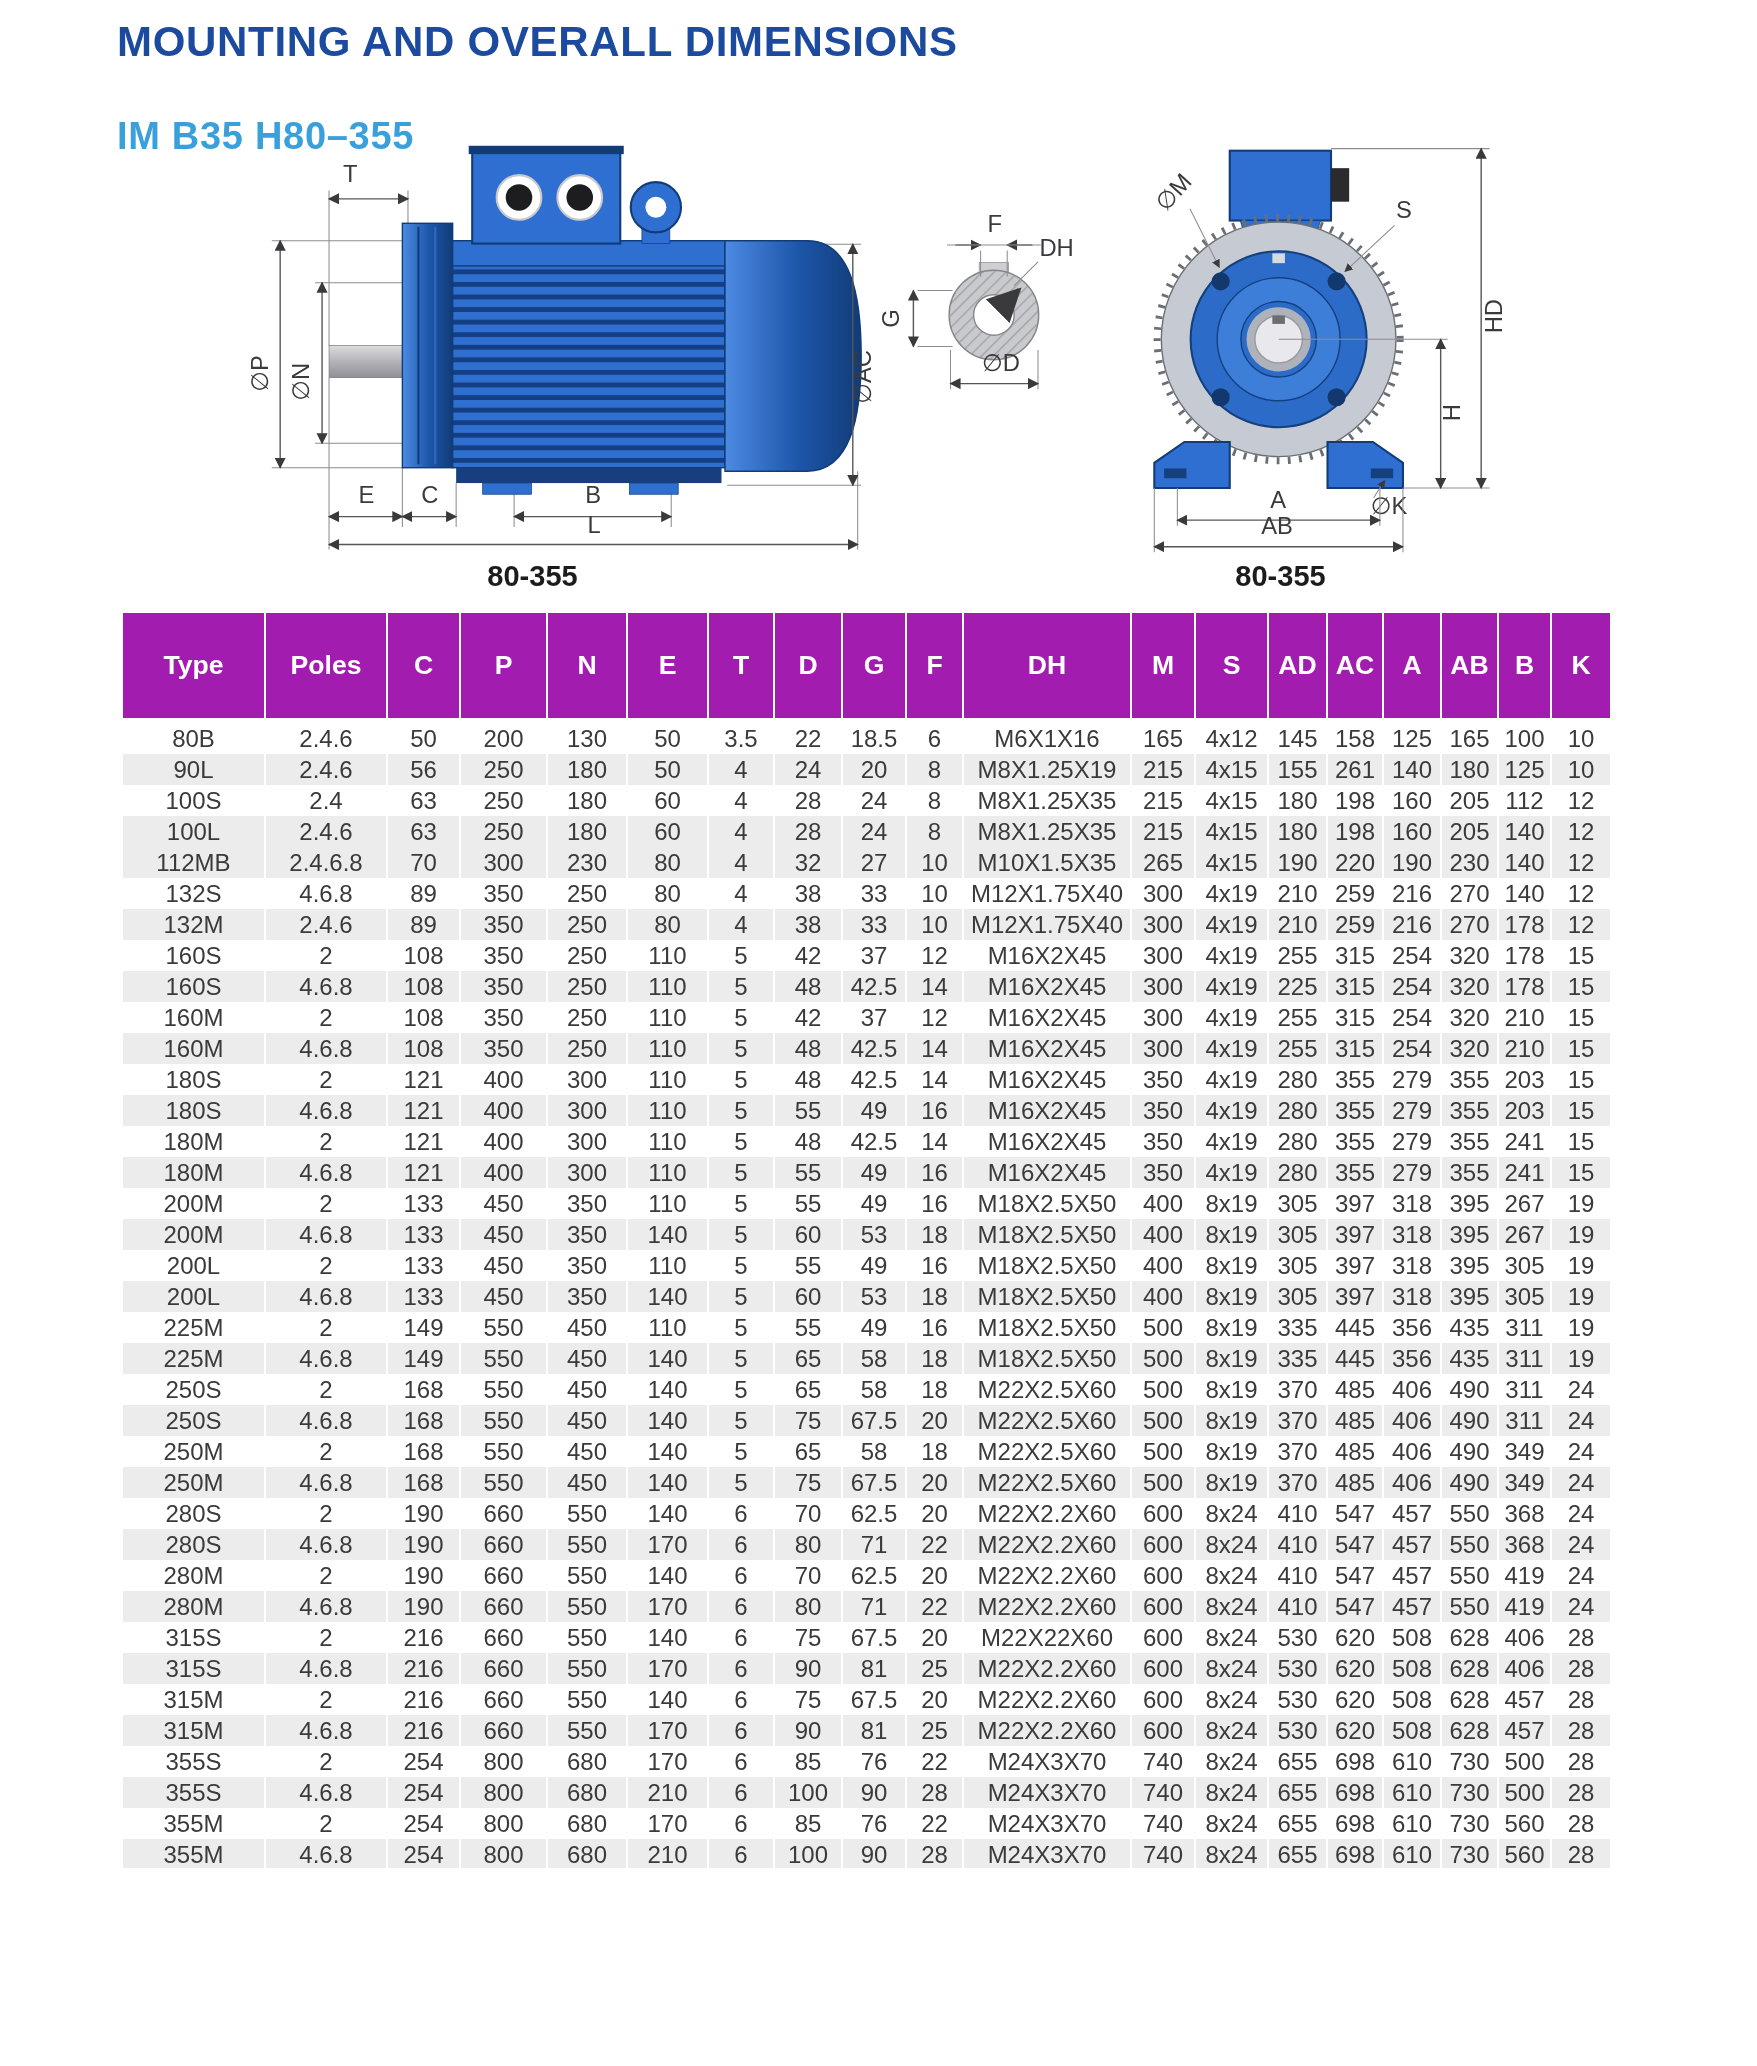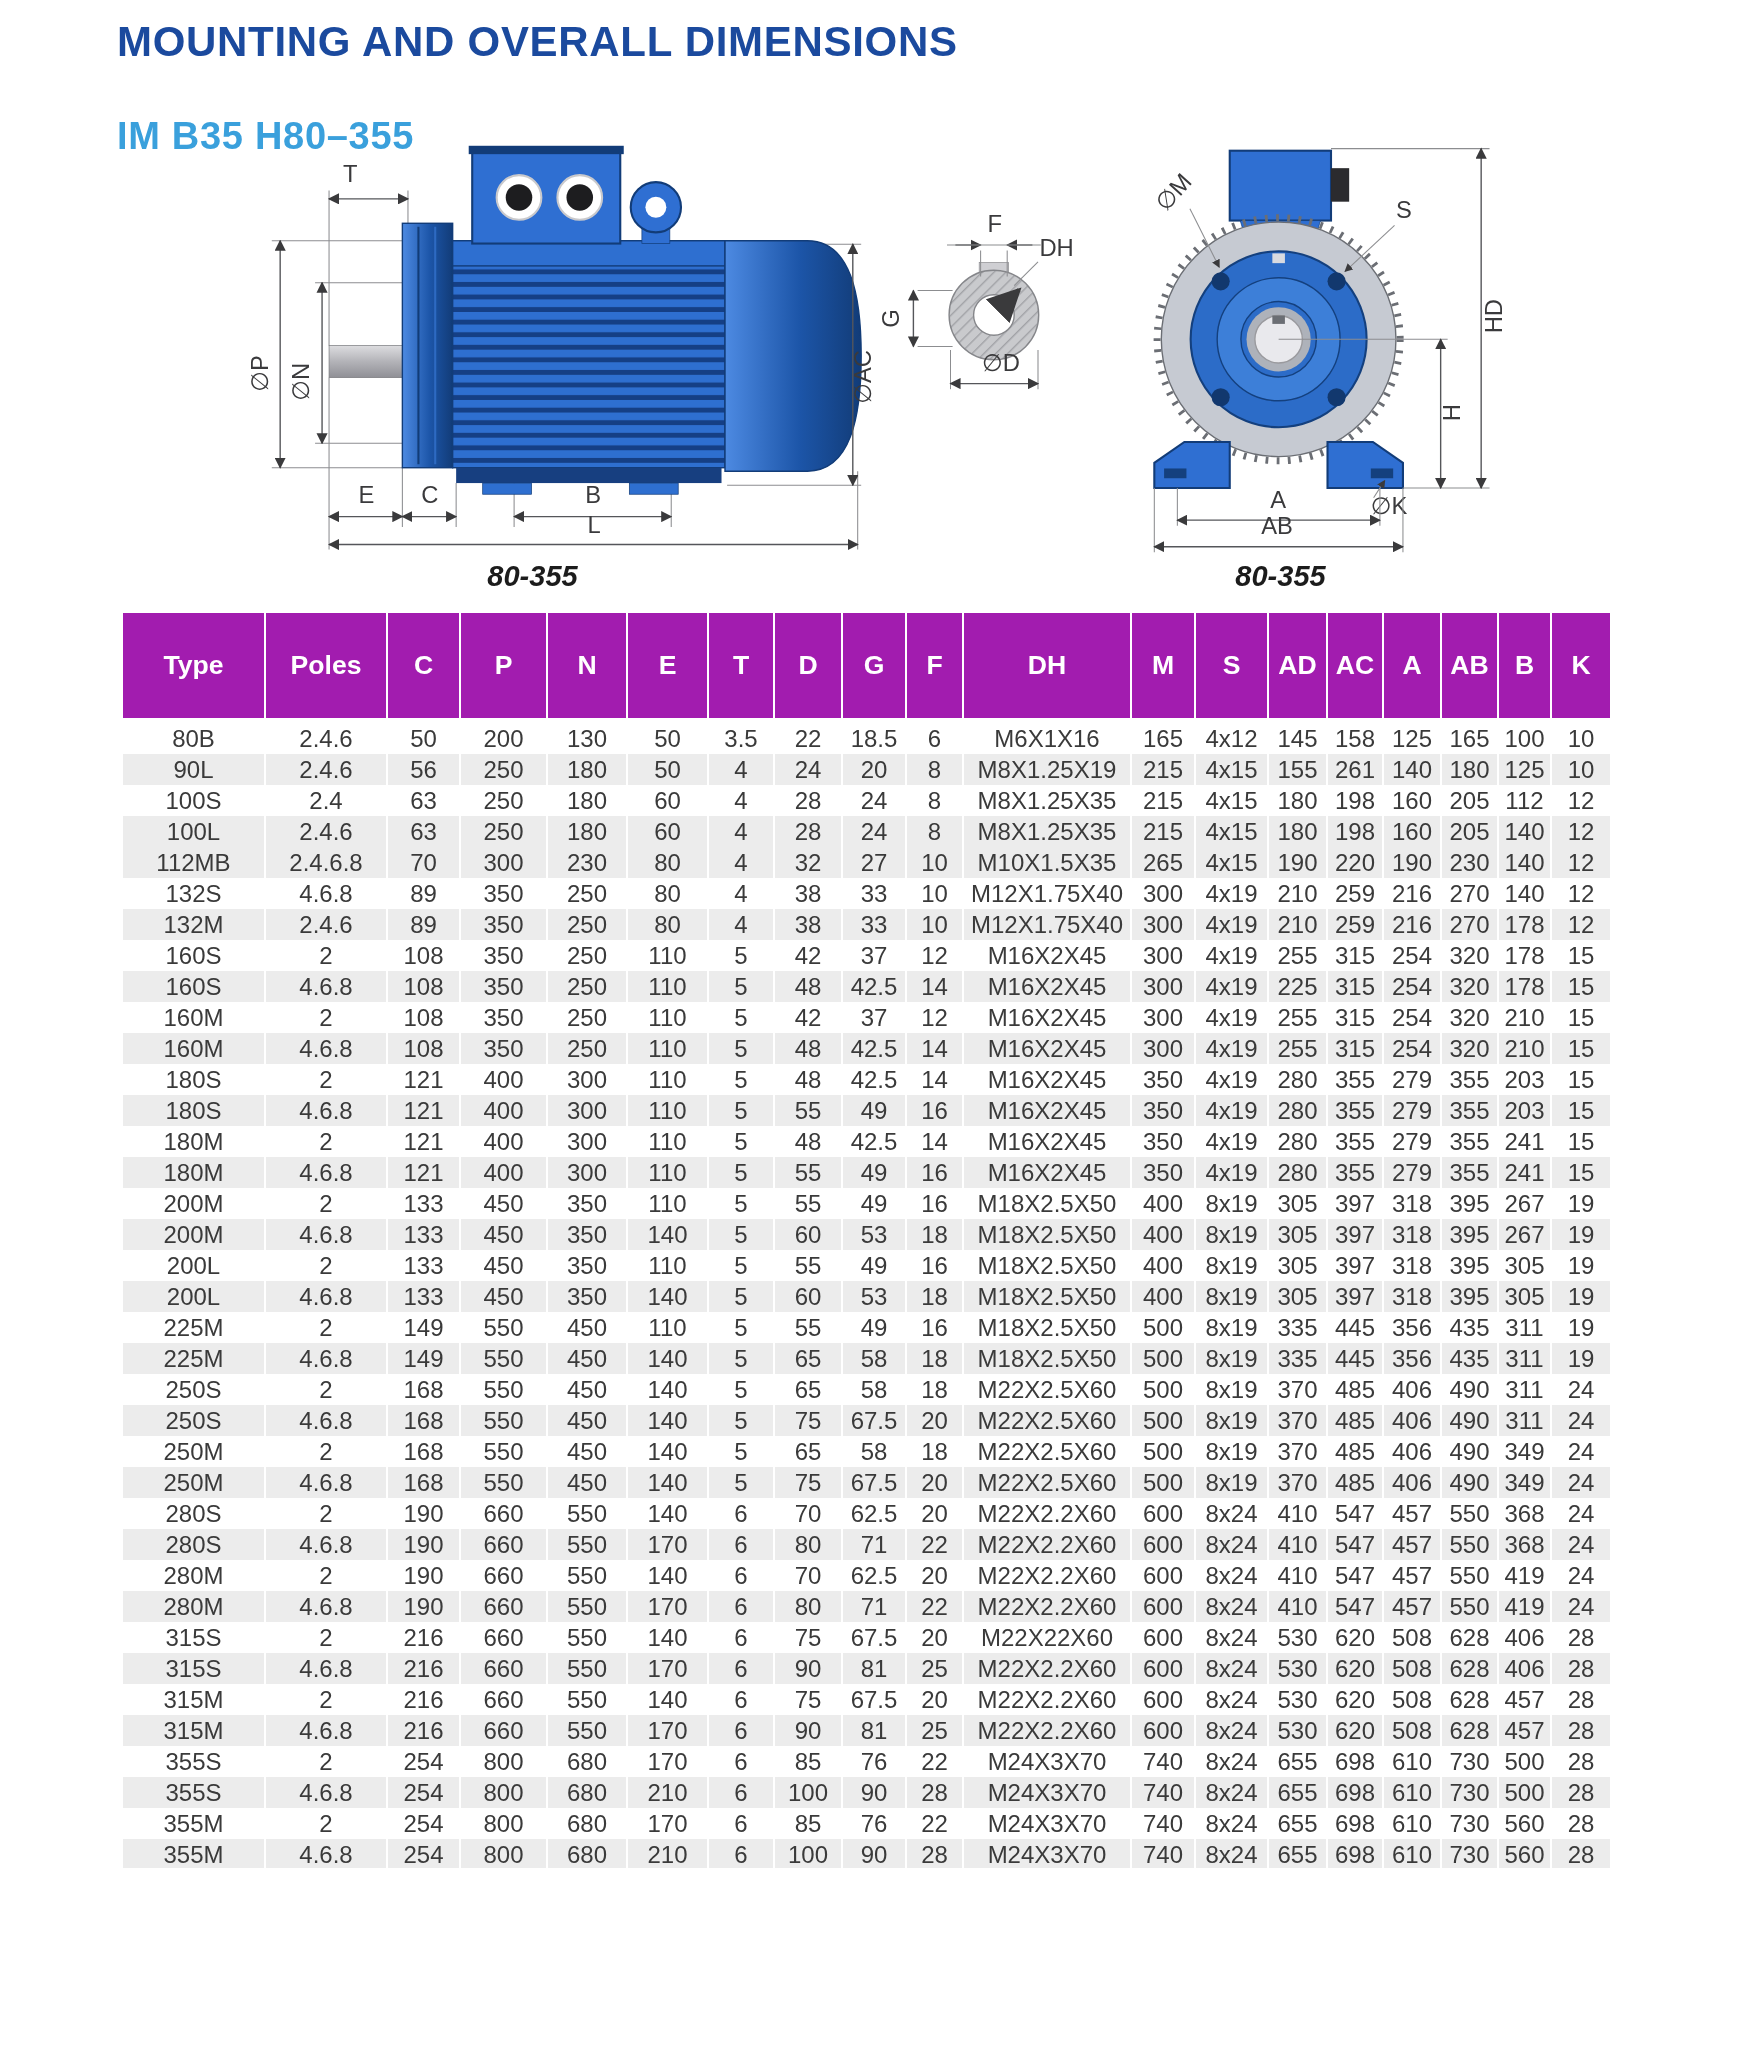--- a/index.html
+++ b/index.html
@@ -3,21 +3,21 @@
 <meta charset="utf-8">
 <style>
   html,body{margin:0;padding:0;background:#ffffff;}
   .page{position:relative;width:1757px;height:1868px;background:#ffffff;overflow:hidden;
         font-family:"Liberation Sans",sans-serif;border-radius:29px;}
   .title{position:absolute;left:117px;top:18px;font-size:42px;font-weight:800;
          color:#1b4a9e;letter-spacing:0.7px;white-space:nowrap;}
   .subtitle{position:absolute;left:117px;top:71px;font-size:38px;font-weight:800;
          color:#3aa0dc;letter-spacing:0.7px;white-space:nowrap;margin-top:44px;}
   .caption{position:absolute;width:279px;text-align:center;font-size:29px;font-weight:800;
-         color:#1c1c1c;top:560px;font-style:italic;}
+         color:#1c1c1c;top:560px;}
   .caption.left{left:393px;}
   .caption.right{left:1141px;}
   .fig{position:absolute;}
   
   .table-wrap{position:absolute;left:123px;top:613px;}
   table.dims{border-collapse:collapse;table-layout:fixed;width:1487px;}
   table.dims th{background:#a21caf;color:#ffffff;font-weight:bold;font-size:26.6px;
          height:105px;border-right:2.1px solid #ffffff;border-bottom:5.6px solid #ffffff;
          text-align:center;vertical-align:middle;padding:0;}
   table.dims th:last-child{border-right:none;}

